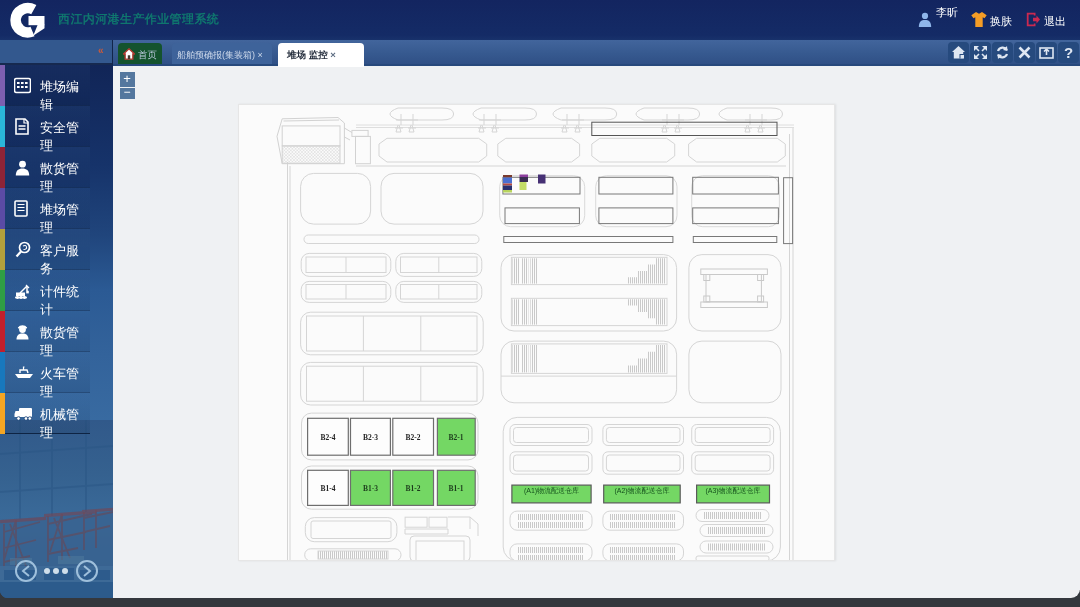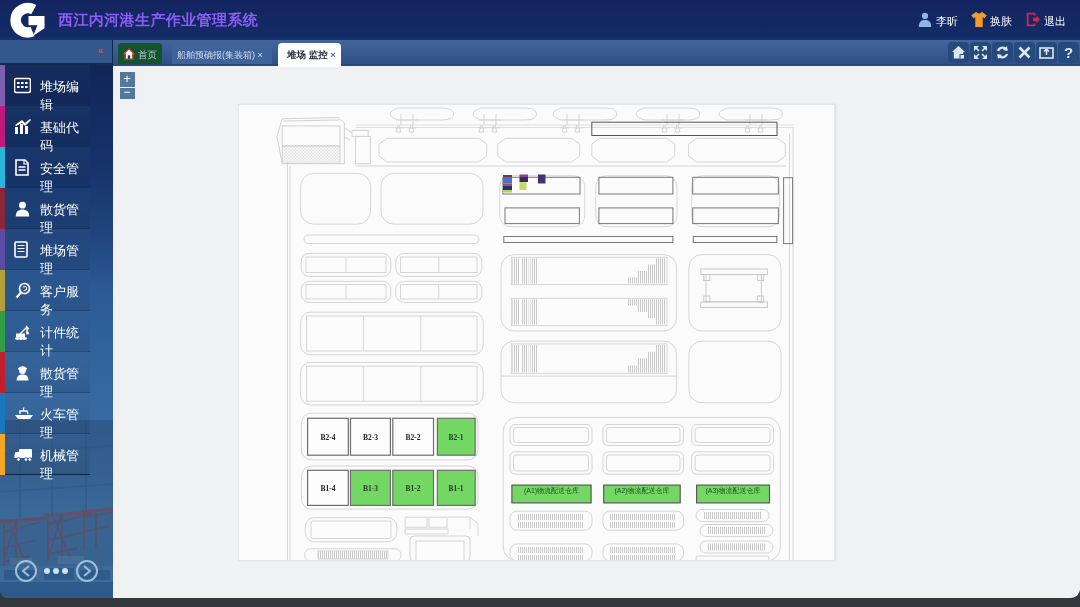--- a/index.html
+++ b/index.html
@@ -11,28 +11,28 @@
 <body>
 
 <div class="abs" style="left:0;top:0;width:1080px;height:40px;background:linear-gradient(180deg,#132560 0%,#142b66 88%,#18326b 100%);"></div>
 
 <svg class="abs" style="left:8px;top:1px;" width="40" height="38" viewBox="0 0 40 38">
   <path d="M 25.8 8.6 A 12.2 12.2 0 1 0 24.5 30.5" stroke="#ffffff" stroke-width="10.5" fill="none"></path>
   <rect x="20.5" y="15" width="16" height="9.2" fill="#ffffff"></rect>
   <path d="M 36.5 23.6 L 36.5 27.2 L 25.2 34.8 L 29.8 23.6 Z" fill="#ffffff"></path>
 </svg>
 
-<div class="abs" style="left:58px;top:11px;color:#8b5cf6;font-size:15px;font-weight:bold;letter-spacing:0.4px;">西江内河港生产作业管理系统</div>
+<div class="abs" style="left:58px;top:11px;color:#0f766e;font-size:12px;font-weight:bold;letter-spacing:0.4px;">西江内河港生产作业管理系统</div>
 
 <svg class="abs" style="left:918px;top:12px;" width="14" height="15" viewBox="0 0 14 15">
   <circle cx="7" cy="3.9" r="3.1" fill="#8fb6ea"></circle>
   <path d="M0.8 15 C0.8 9.8 3.2 8 7 8 C10.8 8 13.2 9.8 13.2 15 Z" fill="#8fb6ea"></path>
 </svg>
 
-<div class="abs" style="left:936px;top:14px;color:#ffffff;font-size:11px;">李昕</div>
+<div class="abs" style="left:936px;top:5px;color:#ffffff;font-size:11px;">李昕</div>
 
 <svg class="abs" style="left:971px;top:12px;" width="16" height="15" viewBox="0 0 16 15">
   <path d="M5 0 L8 1.8 L11 0 L15.7 3.2 L13.5 6.2 L11.7 5.2 L11.7 15 L4.3 15 L4.3 5.2 L2.5 6.2 L0.3 3.2 Z" fill="#f59d26"></path>
 </svg>
 
 <div class="abs" style="left:990px;top:14px;color:#ffffff;font-size:11px;">换肤</div>
 
 <svg class="abs" style="left:1026px;top:12px;" width="14" height="15" viewBox="0 0 14 15">
   <path d="M0.8 0.8 L9.5 0.8 L9.5 3.5 L7.8 3.5 L7.8 2.6 L2.6 2.6 L2.6 12.4 L7.8 12.4 L7.8 11.5 L9.5 11.5 L9.5 14.2 L0.8 14.2 Z" fill="#cb2950"></path>
   <path d="M7 5.7 L10.5 5.7 L10.5 3.6 L14 7.5 L10.5 11.4 L10.5 9.3 L7 9.3 Z" fill="#cb2950"></path>
@@ -105,32 +105,20 @@
           <rect x="7" y="5" width="2.6" height="2"></rect>
           <rect x="11" y="5" width="2.6" height="2"></rect>
           <rect x="3" y="9" width="2.6" height="2"></rect>
           <rect x="7" y="9" width="2.6" height="2"></rect>
           <rect x="11" y="9" width="2.6" height="2"></rect>
         </g>
       </svg>
     <div class="lbl">堆场编辑</div>
     </div>
 
-  <div class="mi">
-      <div class="strip" style="background:#c2187e;"></div>
-    <svg width="18" height="17" viewBox="0 0 18 17">
-        <g fill="#fff">
-          <rect x="1" y="9" width="3" height="7"></rect>
-          <rect x="6" y="6" width="3" height="10"></rect>
-          <rect x="11" y="8" width="3" height="8"></rect>
-          <path d="M1 7 L8 2 L11 5 L16 1 L17 2 L11 8 L8 5 L2 8 Z"></path>
-        </g>
-      </svg>
-    <div class="lbl">基础代码</div>
-    </div>
 
   <div class="mi">
       <div class="strip" style="background:#2ab6d9;"></div>
     <svg width="16" height="17" viewBox="0 0 16 17">
         <path d="M2 1 L11 1 L14 4 L14 16 L2 16 Z" fill="none" stroke="#fff" stroke-width="1.6"></path>
         <path d="M10 1 L10 5 L14 5" fill="none" stroke="#fff" stroke-width="1.2"></path>
         <g stroke="#fff" stroke-width="1.4">
           <path d="M4.5 8 H11.5 M4.5 11 H11.5"></path>
         </g>
       </svg>
@@ -239,21 +227,21 @@
       <path d="M7 1 L13.5 7 L11.5 7 L11.5 13 L2.5 13 L2.5 7 L0.5 7 Z" fill="#fff" stroke="#b03a31" stroke-width="1.6"></path>
       <rect x="5.6" y="8.5" width="2.8" height="4.5" fill="#45392f"></rect>
     </svg>
   <span class="abs" style="left:20px;top:6px;color:#bcc9de;font-size:9.5px;">首页</span>
 </div>
 
 <div class="abs" style="left:172px;top:43px;width:100px;height:22px;background:#3e639a;border-radius:4px 4px 0 0;">
   <span class="abs" style="left:5px;top:6px;color:#ccd8ea;font-size:9px;letter-spacing:0;white-space:nowrap;">船舶预确报(集装箱) ×</span>
 </div>
 
-<div class="abs" style="left:278px;top:43px;width:63px;height:24px;background:#ffffff;border-radius:4px 4px 0 0;z-index:5;">
+<div class="abs" style="left:278px;top:43px;width:86px;height:24px;background:#ffffff;border-radius:4px 4px 0 0;z-index:5;">
   <span class="abs" style="left:9px;top:6px;color:#252e3d;font-size:9.5px;font-weight:bold;">堆场 监控 <span style="color:#5a6a80;">×</span></span>
 </div>
 
 <div class="abs" style="left:948px;top:42px;width:132px;height:22px;">
   <style>.tbtn{position:absolute;top:0;width:21px;height:21px;background:#264a7e;border-radius:4px;}</style>
 
   <div class="tbtn" style="left:0;"><svg width="21" height="21" viewBox="0 0 21 21">
         <path d="M10.5 4 L17 10 L15.2 10 L15.2 16.5 L5.8 16.5 L5.8 10 L4 10 Z" fill="#dfe7f2"></path>
         <rect x="11.5" y="12" width="4" height="4.5" fill="#264a7e"></rect>
         <rect x="12.5" y="13" width="3.5" height="3.5" fill="#dfe7f2"></rect>

